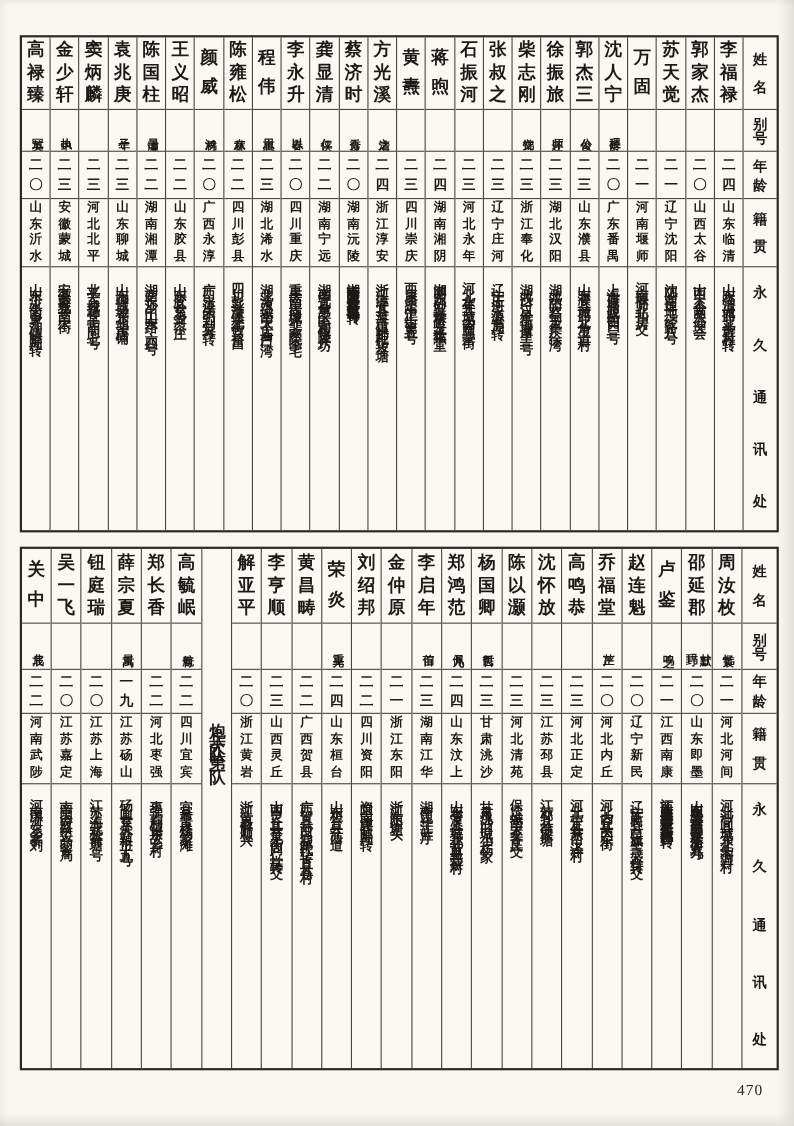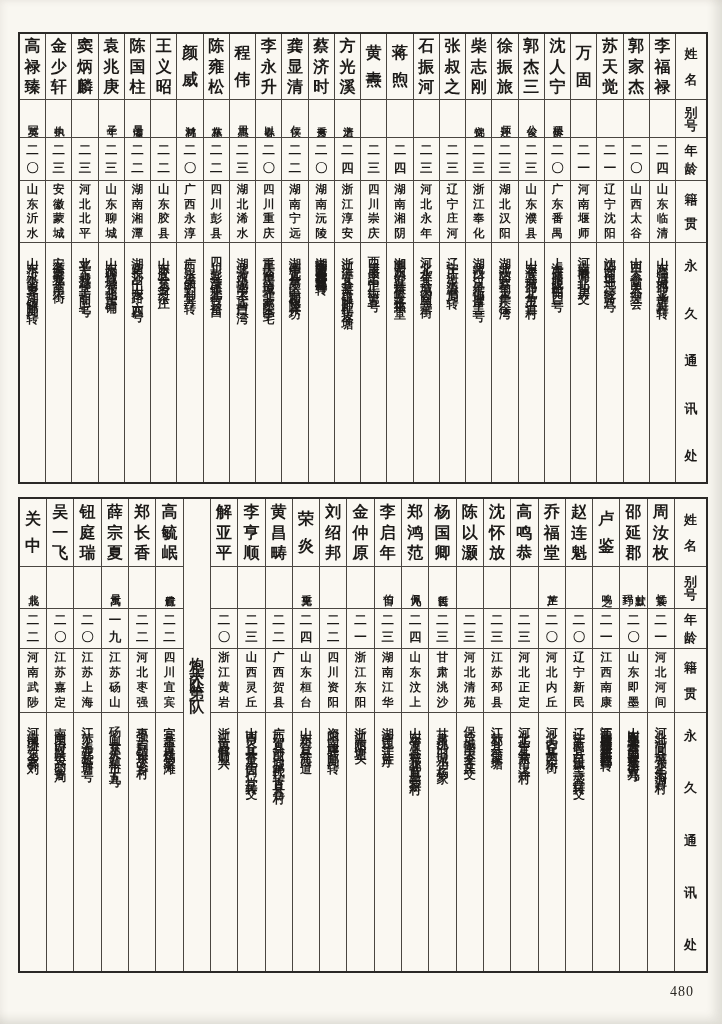--- a/index.html
+++ b/index.html
@@ -1190,14 +1190,14 @@
           <span class="char">河</span>
           <span class="char">南</span>
           <span class="char">武</span>
           <span class="char">陟</span>
         </div>
         <div class="cell c-addr">
           <div class="vflow" style="letter-spacing: 5px;">河南漯河东乡寨刘</div>
         </div>
       </div>
     </div>
-  <div class="page-number">480</div>
+  <div class="page-number">470</div>
 </div>
 
 </body></html>

